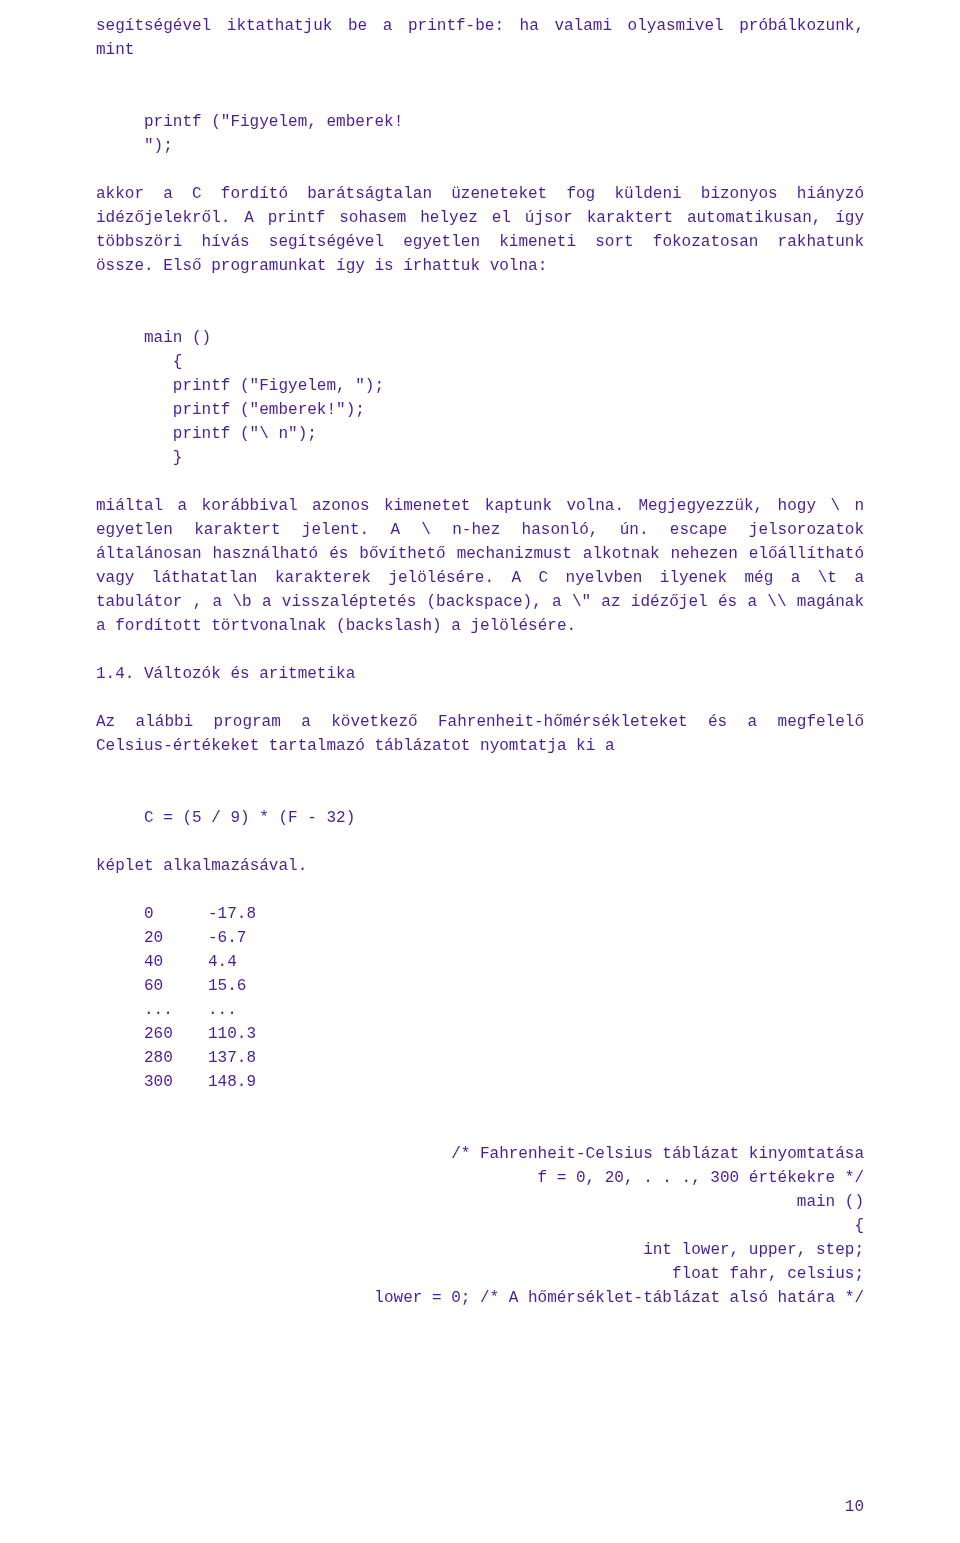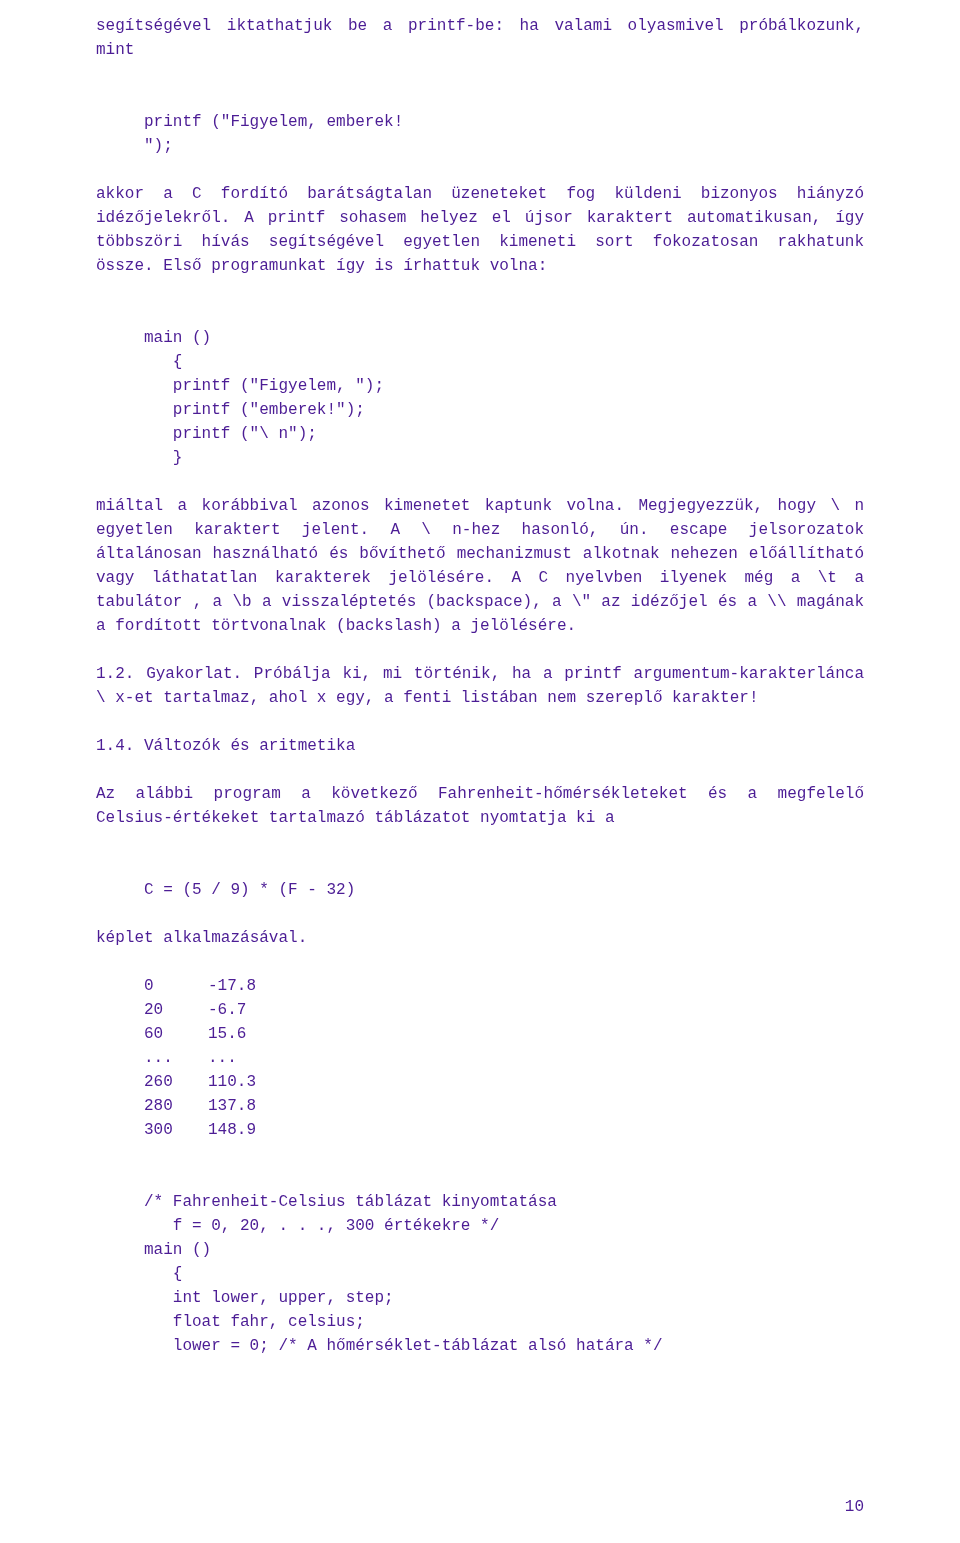--- a/index.html
+++ b/index.html
@@ -17,20 +17,21 @@
     line-height: 1.5;
     color: #4c1d95;
     position: relative;
   }
   .para {
     margin: 0 0 24px 0;
     text-align: justify;
   }
   .para-last {
     margin-bottom: 0;
+    text-align: right;
   }
   .code {
     white-space: pre;
     margin: 0 0 24px 48px;
     font-family: "Courier New", Courier, monospace;
   }
   .code-indent1 { margin-left: 48px; }
   .label {
     margin: 0 0 24px 0;
   }
@@ -72,39 +73,42 @@
 <span>main ()</span>
 <span>   {</span>
 <span>   printf ("Figyelem, ");</span>
 <span>   printf ("emberek!");</span>
 <span>   printf ("\ n");</span>
 <span>   }</span></div>
 
   <p class="para">miáltal a korábbival azonos kimenetet kaptunk volna.
 Megjegyezzük, hogy \ n egyetlen karaktert jelent. A \ n-hez hasonló, ún. escape jelsorozatok általánosan használható és bővíthető mechanizmust alkotnak nehezen előállítható vagy láthatatlan karakterek jelölésére. A C nyelvben ilyenek még a \t a tabulátor , a \b a visszaléptetés (backspace), a \" az idézőjel és a \\ magának a fordított törtvonalnak (backslash) a jelölésére.</p>
 
-  <p class="para">1.2. Gyakorlat. Próbálja ki, mi történik, ha a printf argumentum-karakterlánca \ x-et tartalmaz, ahol x egy, a fenti listában nem szereplő karakter!</p>
 
   <p class="label">1.4. Változók és aritmetika</p>
 
   <p class="para">Az alábbi program a következő Fahrenheit-hőmérsékleteket és a megfelelő Celsius-értékeket tartalmazó táblázatot nyomtatja ki a</p>
 
   <div class="code code-indent1">
 <span>C = (5 / 9) * (F - 32)</span></div>
 
   <p class="label">képlet alkalmazásával.</p>
 
   <div class="table-block">
     <div class="table-row">
       <span class="table-col1">0</span>
       <span class="table-col2">-17.8</span>
     </div>
     <div class="table-row">
       <span class="table-col1">20</span>
       <span class="table-col2">-6.7</span>
+    </div>
+    <div class="table-row">
+      <span class="table-col1">40</span>
+      <span class="table-col2">4.4</span>
     </div>
     <div class="table-row">
       <span class="table-col1">60</span>
       <span class="table-col2">15.6</span>
     </div>
     <div class="table-row">
       <span class="table-col1">...</span>
       <span class="table-col2">...</span>
     </div>
     <div class="table-row">

